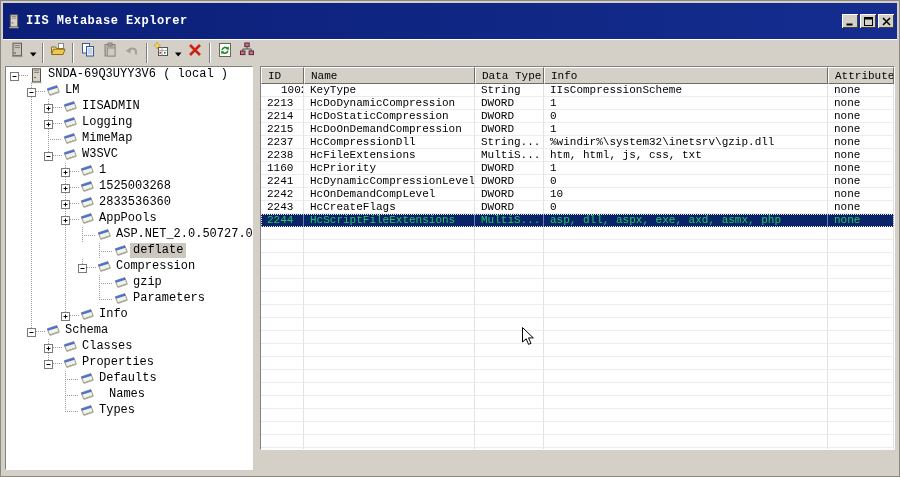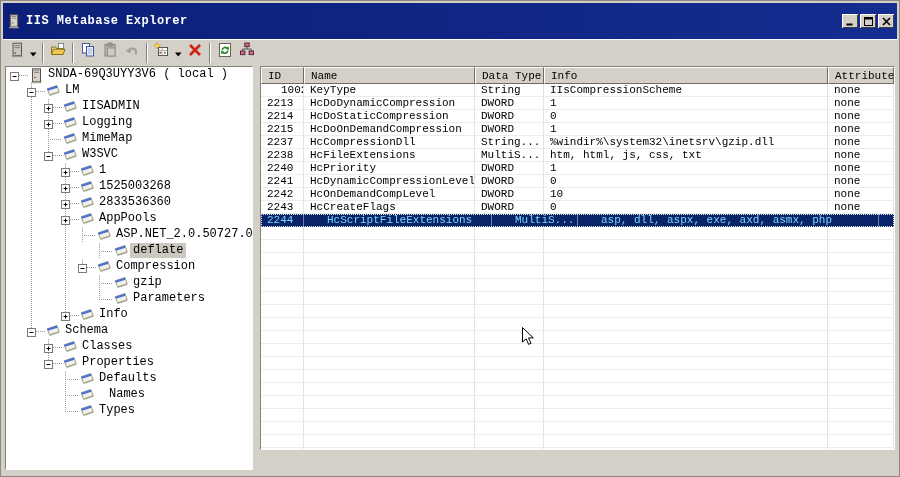--- a/index.html
+++ b/index.html
@@ -47,21 +47,21 @@
   .hcell{box-sizing:border-box;flex:none;font-size:11px;line-height:14px;
     padding:1px 0 0 6px;background:#d4d0c8;white-space:nowrap;overflow:hidden;
     border-top:1px solid #fff;border-left:1px solid #fff;
     border-right:1px solid #6e6c64;border-bottom:1px solid #6e6c64;}
   .hcell.fill{flex:1;}
   .trow{display:flex;height:13px;flex:none;}
   .tcell{box-sizing:border-box;flex:none;font-size:11px;line-height:12px;
     padding-left:6px;white-space:nowrap;overflow:hidden;
     border-right:1px solid #e2e2e2;border-bottom:1px solid #ececec;}
   .tcell.fill{flex:1;}
-  .trow.sel{background:#0a246a;color:#7dd3fc;outline:1px dotted #e8e8e8;outline-offset:-1px;gap:17px;}
+  .trow.sel{background:#0a246a;color:#22c55e;outline:1px dotted #e8e8e8;outline-offset:-1px;}
   .trow.sel .tcell{border-right-color:#6f7ca8;border-bottom-color:transparent;}
   
   .cursor{position:absolute;left:521px;top:326px;z-index:50;pointer-events:none;}
 </style>
 </head>
 <body>
 
 <div class="window">
 
   <div class="titlebar">
@@ -566,21 +566,21 @@
           <span class="tcell fill">none</span>
         </div>
         <div class="trow">
           <span class="tcell" style="width: 43px;">2238</span>
           <span class="tcell" style="width: 171px;">HcFileExtensions</span>
           <span class="tcell" style="width: 69px;">MultiS...</span>
           <span class="tcell" style="width: 284px;">htm, html, js, css, txt</span>
           <span class="tcell fill">none</span>
         </div>
         <div class="trow">
-          <span class="tcell" style="width: 43px;">2240</span>
+          <span class="tcell" style="width: 43px;">1160</span>
           <span class="tcell" style="width: 171px;">HcPriority</span>
           <span class="tcell" style="width: 69px;">DWORD</span>
           <span class="tcell" style="width: 284px;">1</span>
           <span class="tcell fill">none</span>
         </div>
         <div class="trow">
           <span class="tcell" style="width: 43px;">2241</span>
           <span class="tcell" style="width: 171px;">HcDynamicCompressionLevel</span>
           <span class="tcell" style="width: 69px;">DWORD</span>
           <span class="tcell" style="width: 284px;">0</span>

